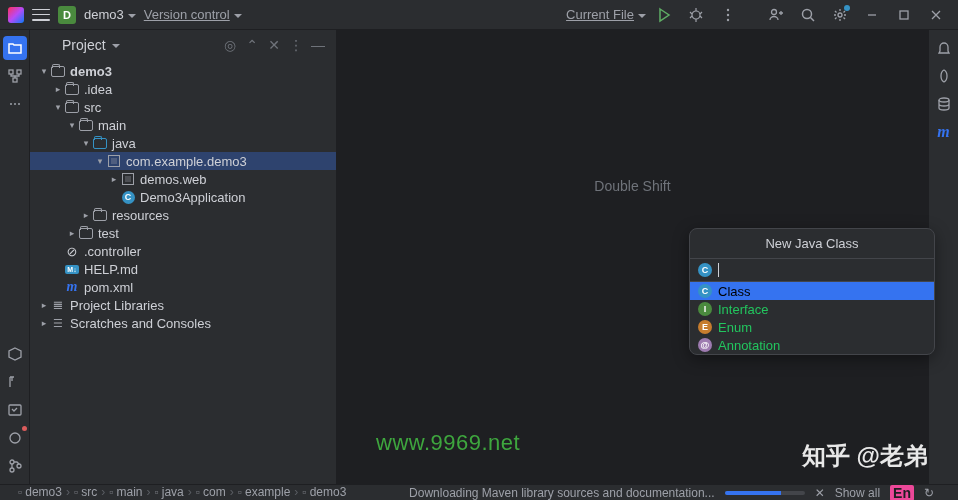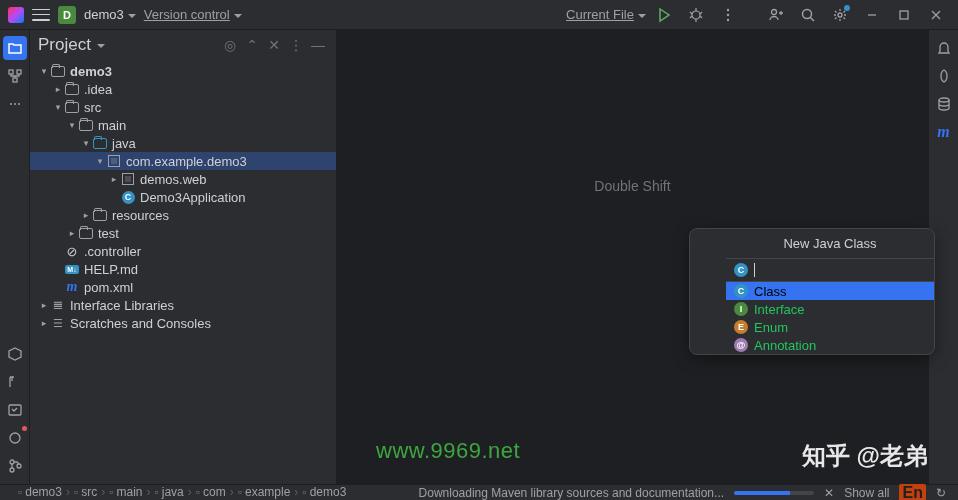--- a/index.html
+++ b/index.html
@@ -31,21 +31,21 @@
 .rail-icon.active { background: #3573f0; color: #fff; }
 .rail-icon svg { width: 16px; height: 16px; }
 .rail-spacer { flex: 1; }
 .rail-bottom { display: flex; flex-direction: column; gap: 4px; padding-bottom: 6px; }
 .red-dot::after { content: ''; position: absolute; top: 0; right: 0; width: 5px; height: 5px; background: #db5c5c; border-radius: 50%; }
 .rail-icon { position: relative; }
 
 
 .project-panel { width: 307px; background: #2b2d30; border-right: 1px solid #1e1f22; display: flex; flex-direction: column; }
 .proj-header { height: 30px; display: flex; align-items: center; padding: 0 8px; gap: 6px; }
-.proj-header .title { color: #ced0d6; font-size: 17px; }
+.proj-header .title { color: #ced0d6; font-size: 14px; margin-left: 24px; }
 .proj-header .actions { margin-left: auto; display: flex; gap: 2px; }
 .mini-icon { width: 20px; height: 20px; display: flex; align-items: center; justify-content: center; color: #6f737a; cursor: pointer; border-radius: 3px; font-size: 14px; }
 
 
 .tree { padding: 2px 0; flex: 1; overflow: auto; }
 .tree-row { display: flex; align-items: center; height: 18px; padding-right: 6px; cursor: pointer; white-space: nowrap; }
 .tree-row.selected { background: #2e436e; }
 .tree-indent { display: inline-block; }
 .tree-chev { width: 12px; display: inline-flex; justify-content: center; color: #9da0a8; font-size: 9px; }
 .tree-icon { width: 16px; height: 16px; display: inline-flex; align-items: center; justify-content: center; margin-right: 4px; }
@@ -65,53 +65,53 @@
 .ico-md { background: #3592c4; color: #fff; font-size: 7px; padding: 1px 2px; border-radius: 2px; font-weight: bold; }
 .ico-m { color: #3573f0; font-style: italic; font-weight: bold; font-size: 14px; font-family: Georgia, serif; }
 
 
 .editor-area { flex: 1; background: #1e1f22; position: relative; }
 .hint-centered { position: absolute; top: 148px; left: 50%; transform: translateX(-50%); font-size: 14px; color: #9da0a8; display: flex; gap: 8px; }
 .hint-centered .label { color: #ced0d6; }
 .hint-centered .key { color: #6f737a; }
 
 
-.popup { position: absolute; top: 198px; left: 352px; width: 246px; background: #2b2d30; border: 1px solid #43454a; border-radius: 8px; box-shadow: 0 4px 16px rgba(0,0,0,0.4); overflow: hidden; padding-left: 36px; }
+.popup { position: absolute; top: 198px; left: 352px; width: 246px; background: #2b2d30; border: 1px solid #43454a; border-radius: 8px; box-shadow: 0 4px 16px rgba(0,0,0,0.4); overflow: hidden; }
 .popup-title { text-align: center; padding: 7px 0; font-size: 13px; color: #ced0d6; }
 .popup-input-row { display: flex; align-items: center; padding: 4px 8px; border-top: 1px solid #43454a; border-bottom: 1px solid #43454a; gap: 6px; }
 .popup-input { flex: 1; background: transparent; border: none; outline: none; color: #ced0d6; font-size: 13px; font-family: inherit; }
 .popup-input::after { content: '|'; }
 .caret { width: 1px; height: 14px; background: #ced0d6; animation: blink 1s infinite; }
 @keyframes blink { 50% { opacity: 0; } }
 .popup-opt { display: flex; align-items: center; gap: 6px; padding: 3px 8px; height: 18px; cursor: pointer; }
 .popup-opt.selected { background: #3573f0; }
 .popup-opt.selected .opt-label { color: #000000; }
 .opt-icon { width: 14px; height: 14px; border-radius: 50%; display: flex; align-items: center; justify-content: center; font-size: 9px; font-weight: bold; color: #fff; }
 .opt-icon.c { background: #3592c4; }
 .opt-icon.i { background: #4a8a3e; }
 .opt-icon.e { background: #c77d2e; }
 .opt-icon.a { background: #9e7bb0; }
 .opt-label { color: #22c55e; font-size: 13px; }
 
 
-.watermark1 { position: absolute; bottom: 36px; left: 376px; color: #3ea63e; font-size: 22px; font-weight: 500; letter-spacing: 0.5px; }
+.watermark1 { position: absolute; bottom: 44px; left: 376px; color: #3ea63e; font-size: 22px; font-weight: 500; letter-spacing: 0.5px; }
 .watermark2 { position: absolute; bottom: 28px; right: 30px; color: #e8e8e8; font-size: 24px; font-weight: 600; }
 
 
 .breadcrumb { position: absolute; bottom: 0; left: 18px; height: 16px; display: flex; align-items: center; gap: 4px; font-size: 12px; color: #9da0a8; z-index: 5; }
 .bc-item { display: flex; align-items: center; gap: 3px; }
 .bc-sep { color: #5a5d63; }
 .statusbar { position: absolute; bottom: 0; left: 0; right: 0; height: 16px; background: #2b2d30; display: flex; align-items: center; font-size: 12px; border-top: 1px solid #1e1f22; }
-.status-right { margin-left: auto; display: flex; align-items: center; gap: 10px; padding-right: 12px; }
+.status-right { margin-left: auto; display: flex; align-items: center; gap: 10px; padding-right: 24px; }
 .status-msg { color: #9da0a8; }
 .progress { width: 80px; height: 4px; background: #43454a; border-radius: 2px; overflow: hidden; }
 .progress-fill { width: 70%; height: 100%; background: #3573f0; }
 .close-x { color: #9da0a8; cursor: pointer; }
 .show-all { color: #9da0a8; cursor: pointer; }
-.lang-ind { background: #c2410c; color: #1e1f22; padding: 0 3px; border-radius: 2px; font-size: 16px; font-weight: bold; }
+.lang-ind { background: #ec4899; color: #1e1f22; padding: 0 3px; border-radius: 2px; font-size: 14px; font-weight: bold; }
 </style>
 </head>
 <body>
 
 <div class="titlebar">
   <div class="left">
     <div class="app-icon"></div>
     <div class="ham-icon">
         <span></span>
         <span></span>
@@ -352,21 +352,21 @@
           <span class="tree-indent" style="width:34px"></span>
           <span class="tree-icon">
             <span class="ico-m">m</span>
           </span>
           <span class="tree-label">pom.xml</span>
         </div>
       <div class="tree-row">
           <span class="tree-indent" style="width:8px"></span>
           <span class="tree-chev">▸</span>
           <span class="tree-icon ico-lib">𝌆</span>
-          <span class="tree-label">Interface Libraries</span>
+          <span class="tree-label">Project Libraries</span>
         </div>
       <div class="tree-row">
           <span class="tree-indent" style="width:8px"></span>
           <span class="tree-chev">▸</span>
           <span class="tree-icon ico-lib">☰</span>
           <span class="tree-label">Scratches and Consoles</span>
         </div>
     </div>
   </div>
 

